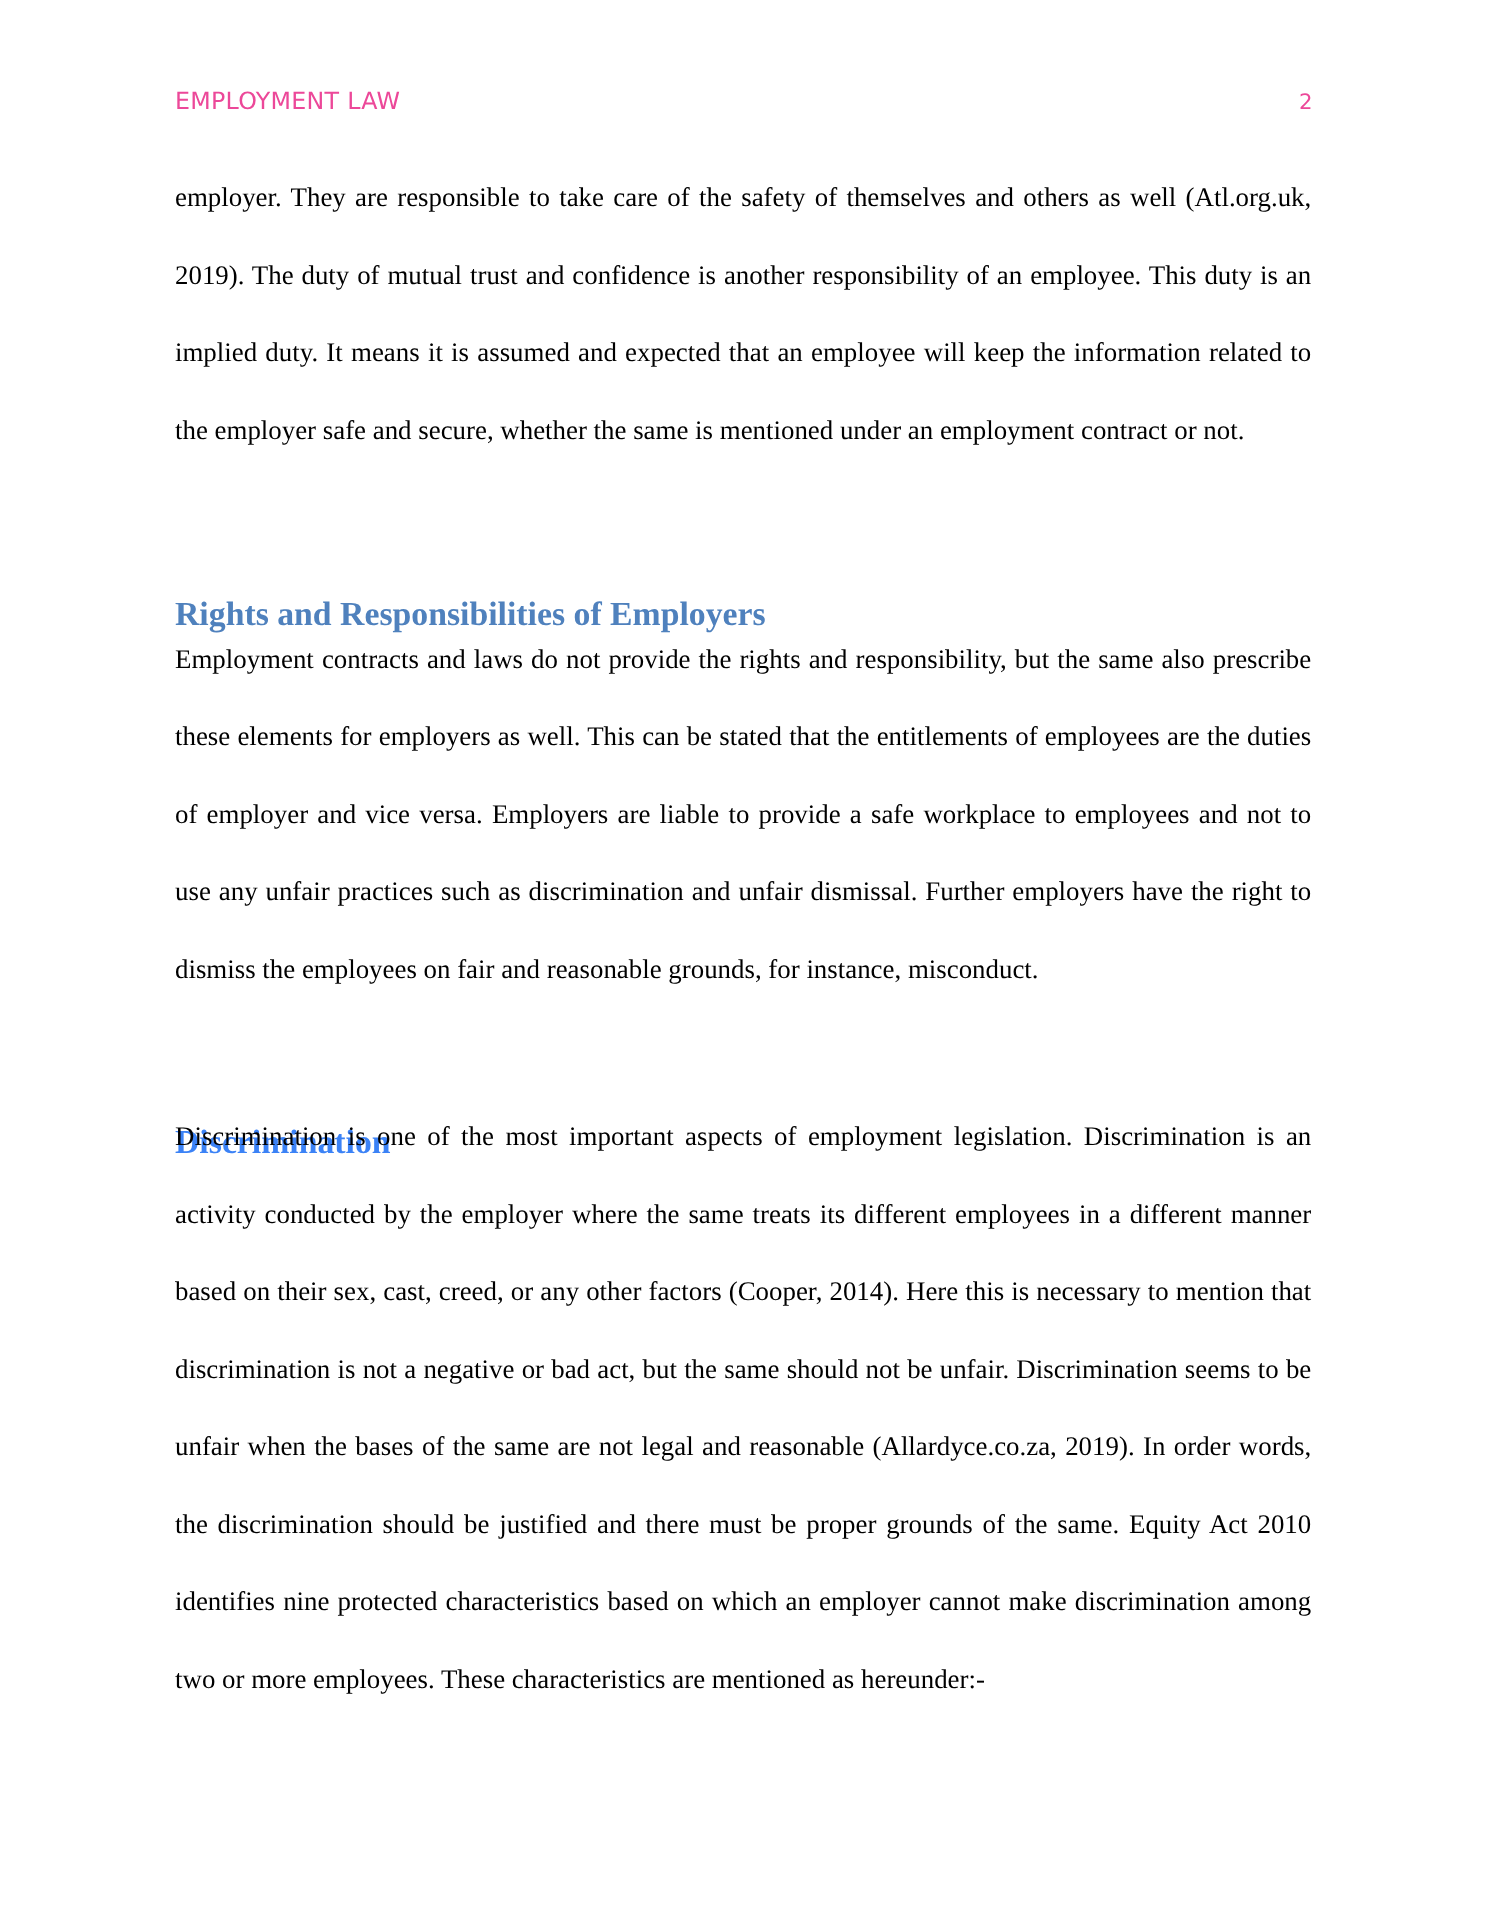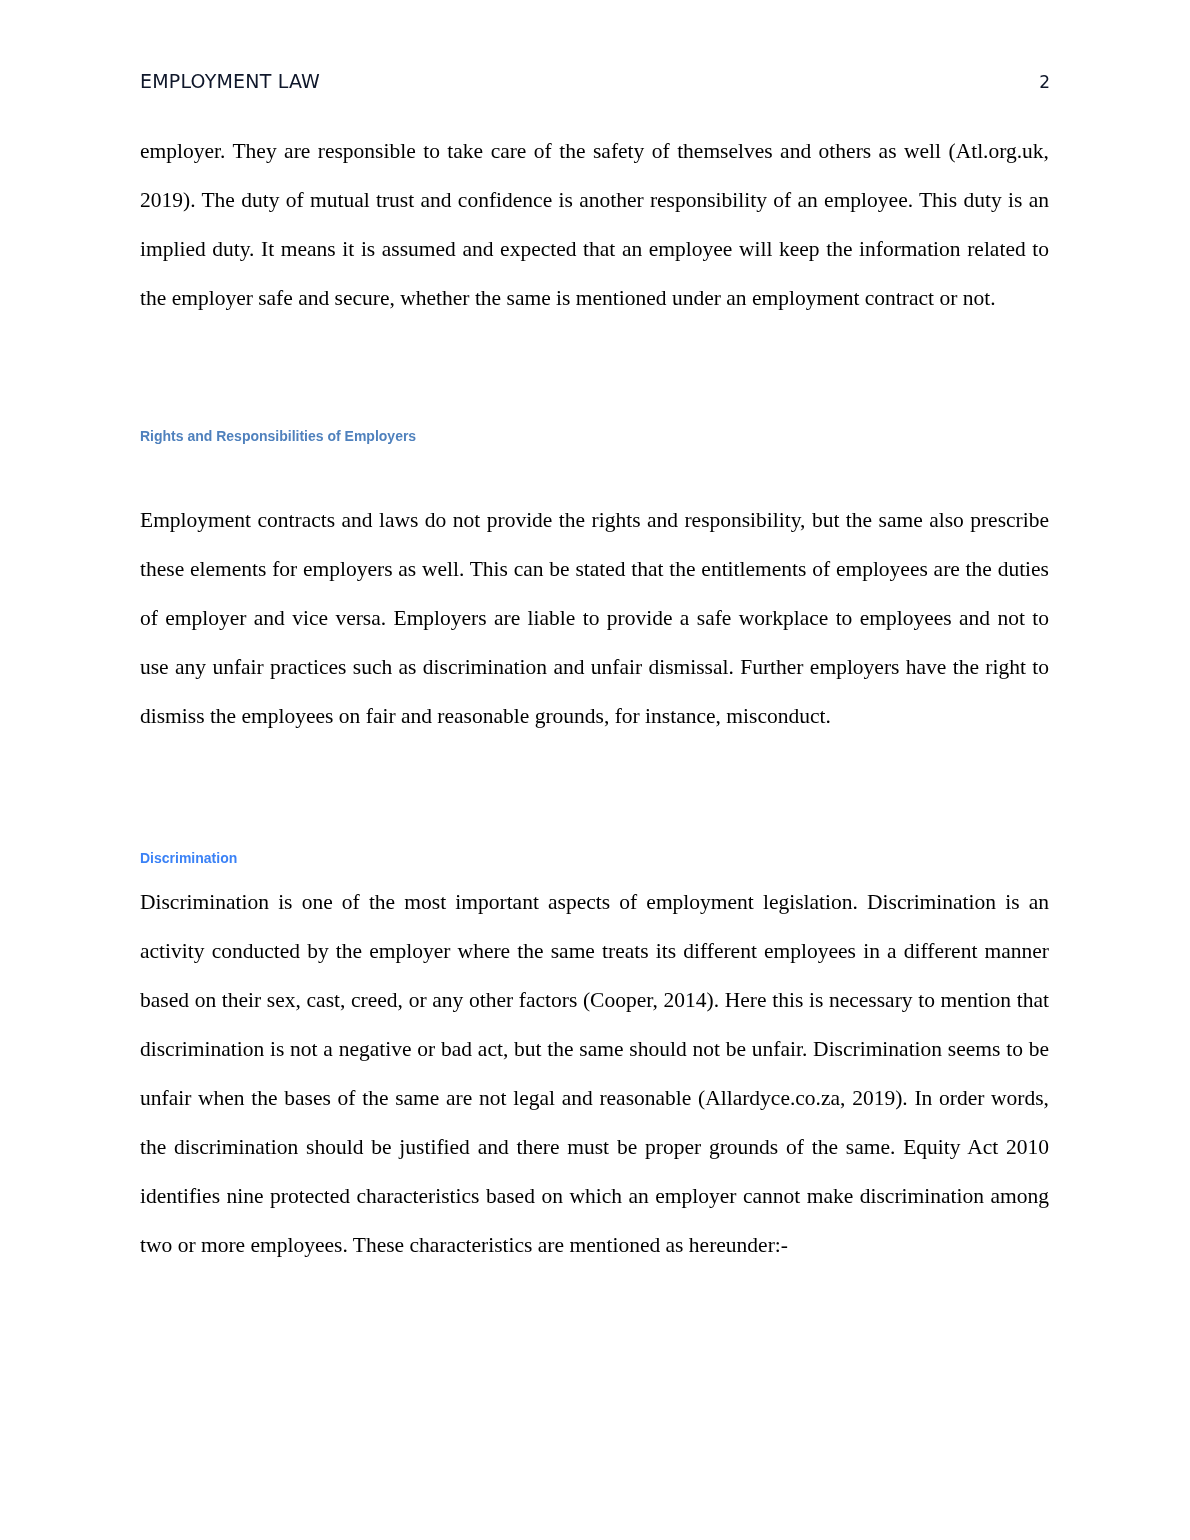--- a/index.html
+++ b/index.html
@@ -1,32 +1,32 @@
 <!DOCTYPE html>
 <html><head>
 <meta charset="utf-8">
 <style>
   html, body { margin: 0; padding: 0; background: #ffffff; }
   body { width: 1190px; height: 1540px; position: relative; overflow: hidden; }
   .page { position: absolute; left: 0; top: 0; width: 1190px; height: 1540px; background: #fff; }
   .header {
     position: absolute; left: 140px; top: 70px; width: 910px; height: 28px;
-    font-family: "DejaVu Sans", sans-serif; font-size: 19px; color: #0f172a;
+    font-family: "DejaVu Sans", sans-serif; font-size: 19px; color: #ec4899;
   }
   .header .title { position: absolute; left: 0; top: 0; letter-spacing: 0.2px; }
   .header .pagenum { position: absolute; right: 0; top: 2px; font-size: 17px; }
   .body {
     position: absolute; left: 140px; width: 909px;
     font-family: "Liberation Serif", serif; font-size: 21.5px; color: #000;
-    line-height: 49px; text-align: justify;
+    line-height: 62px; text-align: justify;
   }
   .body p { margin: 0; }
   .heading {
     position: absolute; left: 140px;
-    font-family: Liberation Sans, sans-serif; font-weight: bold; font-size: 14px;
+    font-family: Liberation Serif, serif; font-weight: bold; font-size: 27px; margin-top: 48px;
   }
   .h1 { color: #4F81BD; top: 428px; }
   .h2 { color: #3b82f6; top: 850px; }
   #para1 { top: 127px; }
   #para2 { top: 496px; }
   #para3 { top: 878px; }
 </style>
 </head>
 <body>
 

